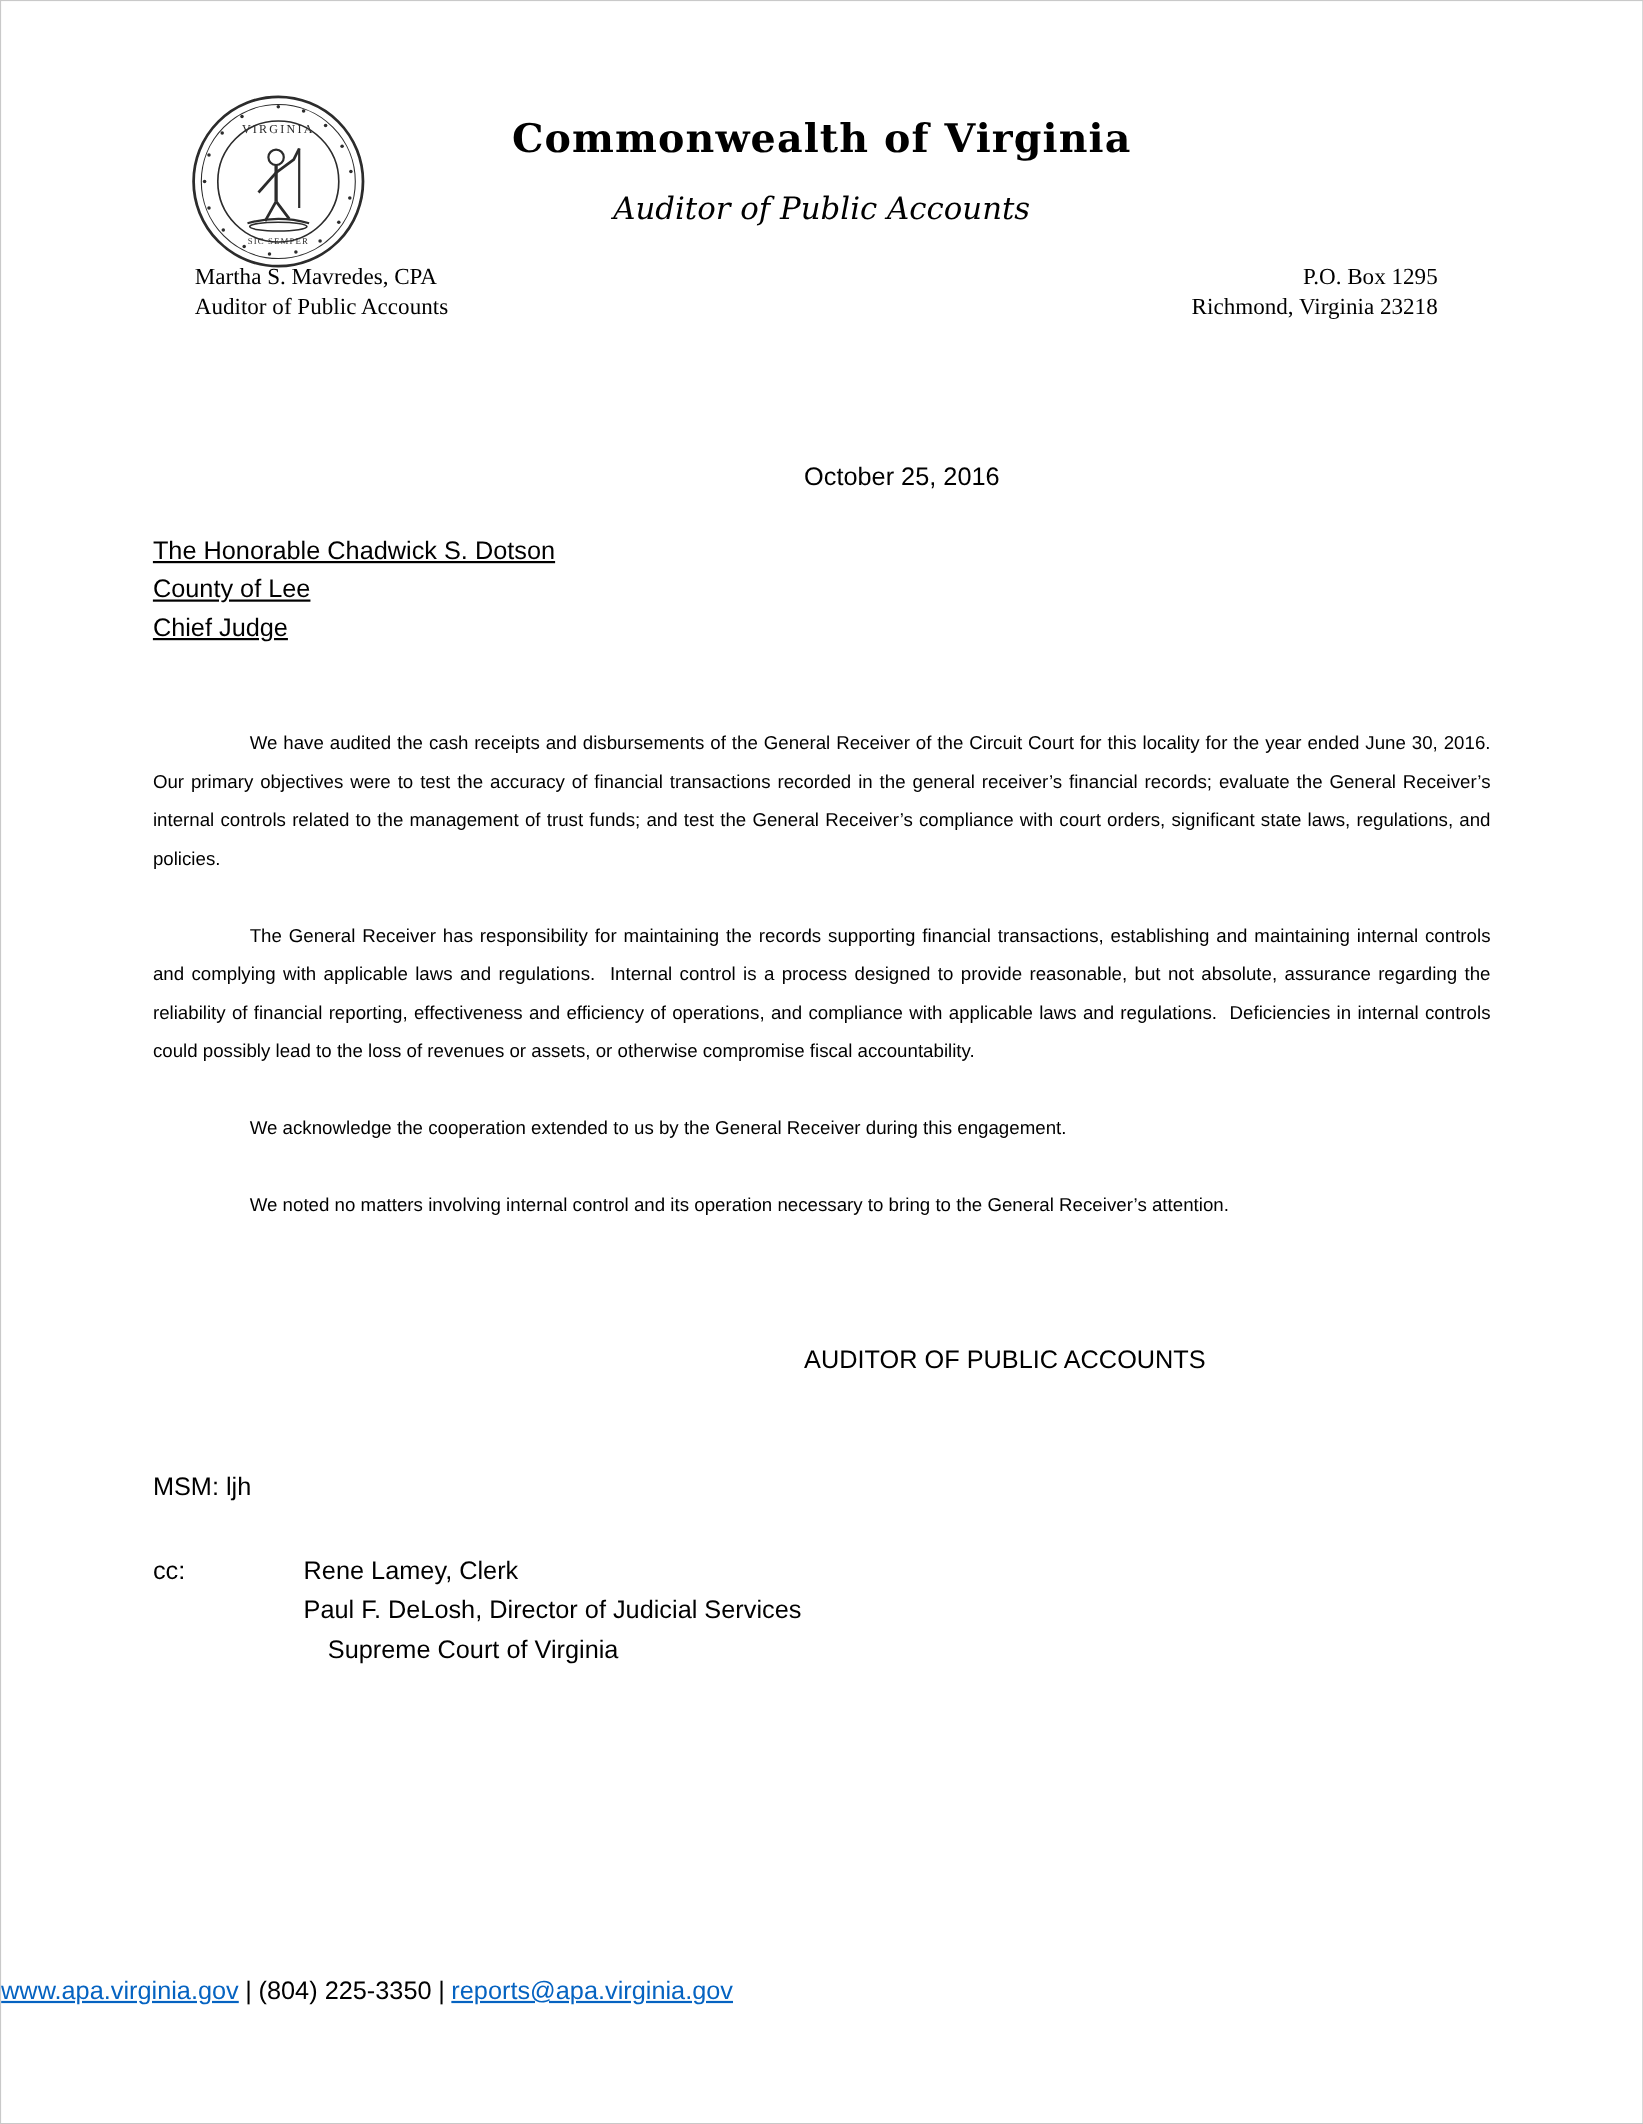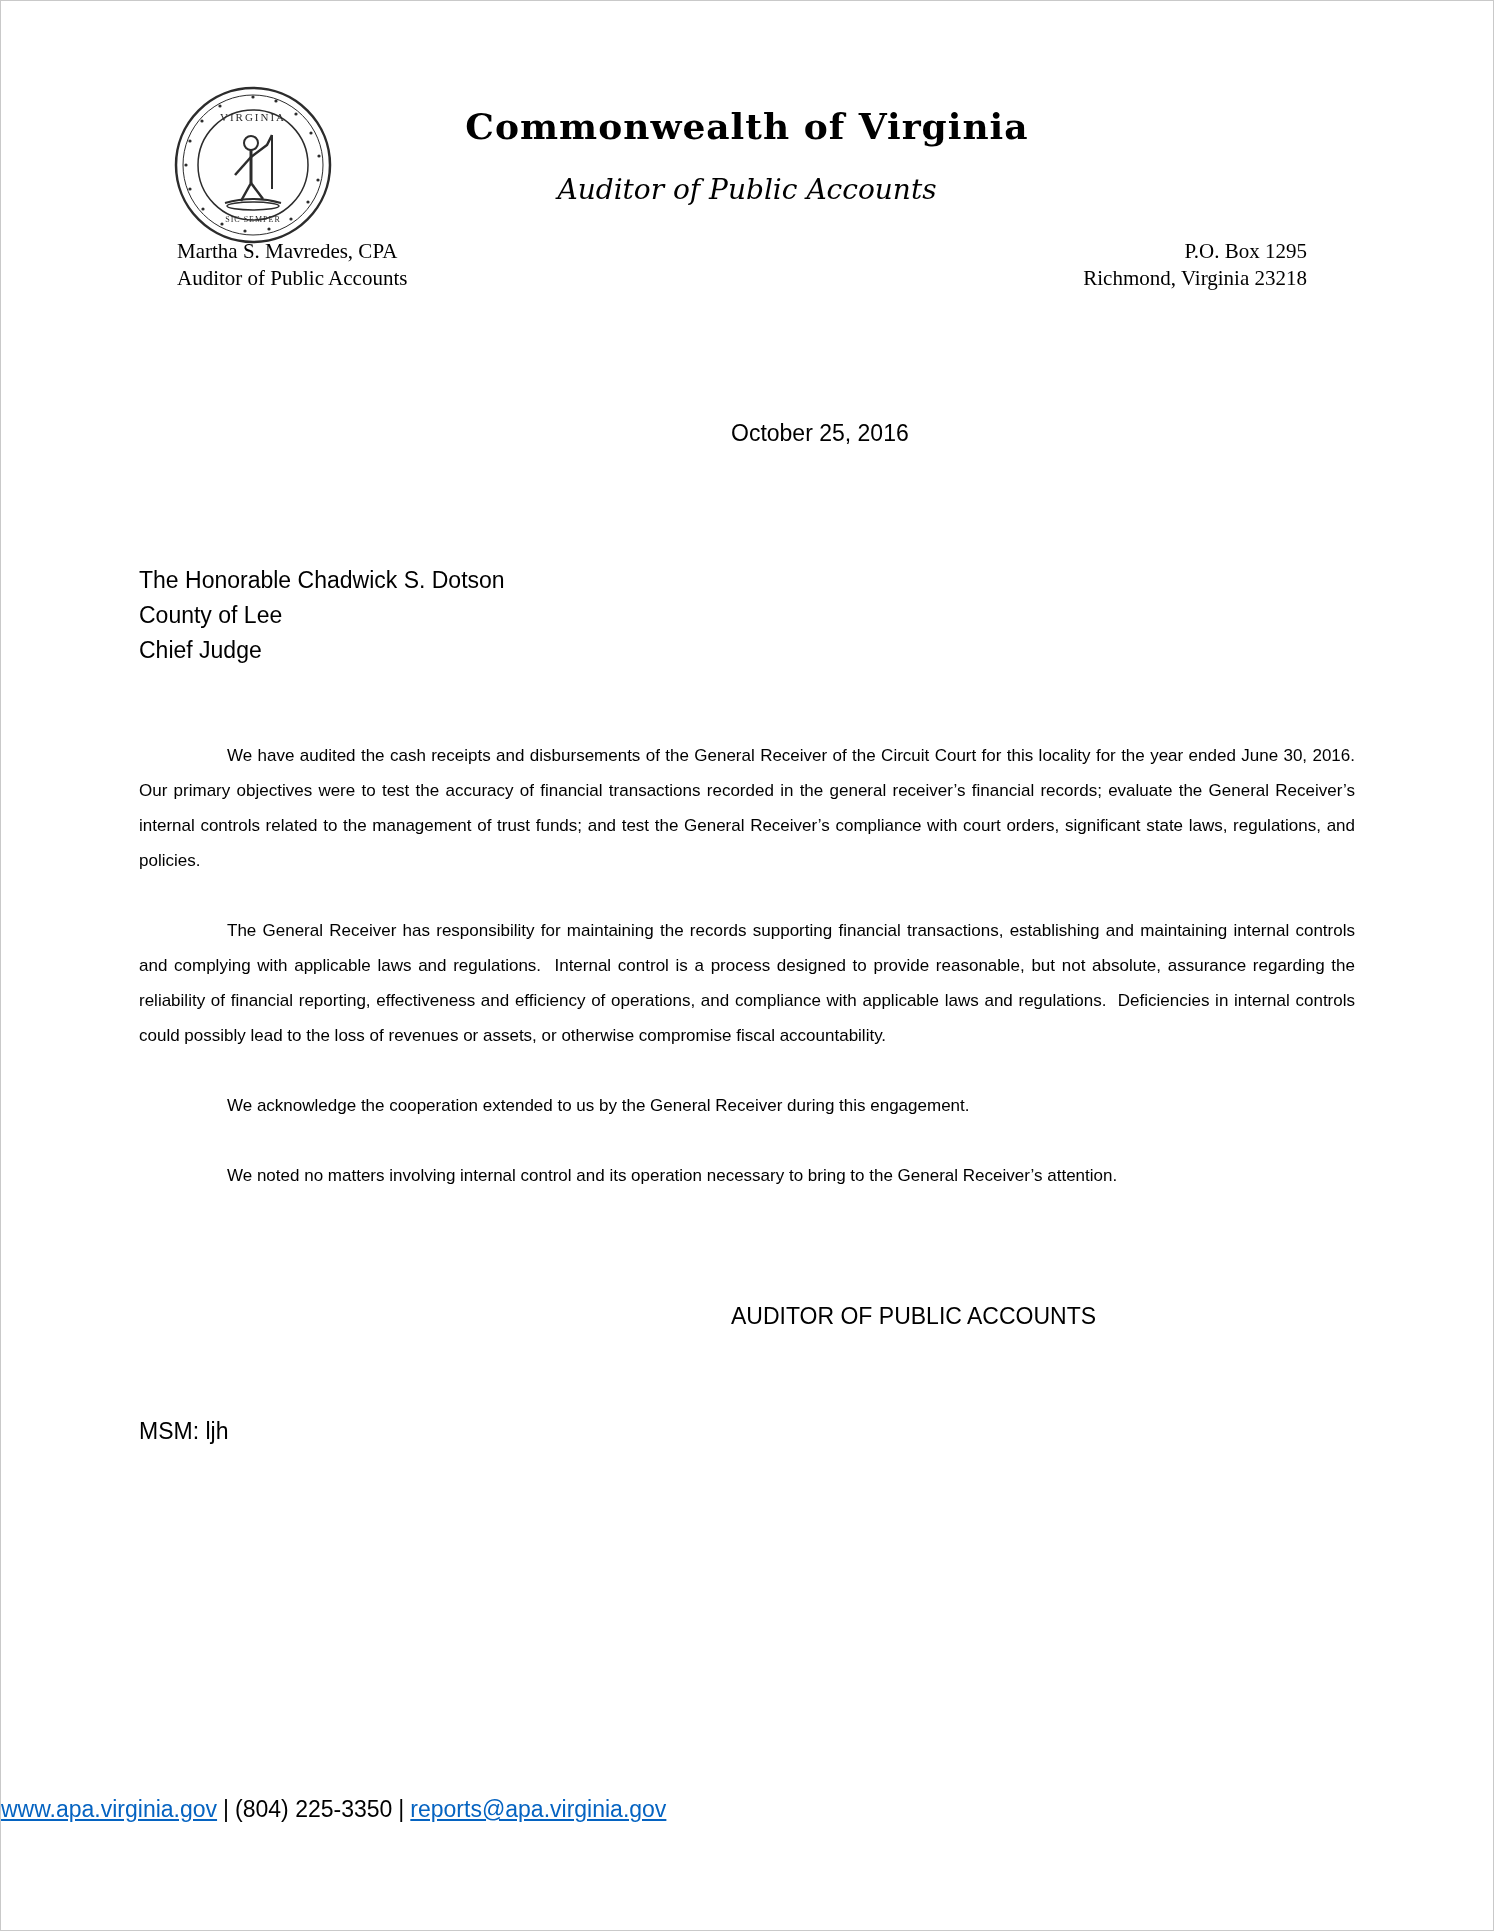--- a/index.html
+++ b/index.html
@@ -69,23 +69,24 @@
   .contact-right { text-align: right; margin-right: 48px; }
 
   
   .date-line {
     margin-top: 128px;
     padding-left: 592px;
     font-size: 23px;
   }
 
   .recipient-block {
-    margin-top: 116px;
+    margin-top: 36px;
     font-size: 23px;
     line-height: 35px;
+    text-decoration: underline;
   }
 
   .body-paragraphs {
     margin-top: 70px;
   }
 
   .para {
     font-size: 17px;
     line-height: 35px;
     text-align: justify;
@@ -214,19 +215,27 @@
       <div class="para">We have audited the cash receipts and disbursements of the General Receiver of the Circuit Court for this locality for the year ended June 30, 2016.  Our primary objectives were to test the accuracy of financial transactions recorded in the general receiver’s financial records; evaluate the General Receiver’s internal controls related to the management of trust funds; and test the General Receiver’s compliance with court orders, significant state laws, regulations, and policies.</div>
       <div class="para">The General Receiver has responsibility for maintaining the records supporting financial transactions, establishing and maintaining internal controls and complying with applicable laws and regulations.  Internal control is a process designed to provide reasonable, but not absolute, assurance regarding the reliability of financial reporting, effectiveness and efficiency of operations, and compliance with applicable laws and regulations.  Deficiencies in internal controls could possibly lead to the loss of revenues or assets, or otherwise compromise fiscal accountability.</div>
       <div class="para">We acknowledge the cooperation extended to us by the General Receiver during this engagement.</div>
       <div class="para">We noted no matters involving internal control and its operation necessary to bring to the General Receiver’s attention.</div>
     </div>
 
     <div class="signature-line">AUDITOR OF PUBLIC ACCOUNTS</div>
 
     <div class="reference-line">MSM: ljh</div>
 
+    <div class="cc-block">
+      <div class="cc-label">cc:</div>
+      <div class="cc-names">
+        <div>Rene Lamey, Clerk</div>
+        <div>Paul F. DeLosh, Director of Judicial Services</div>
+        <div class="cc-line-indent">Supreme Court of Virginia</div>
+      </div>
+    </div>
 
   </div>
 
   <div class="footer">
     <a href="#" class="link">www.apa.virginia.gov</a><span class="sep">|</span><span>(804) 225-3350</span><span class="sep">|</span><a href="#" class="link">reports@apa.virginia.gov</a>
   </div>
 </div>
 
 </body></html>

